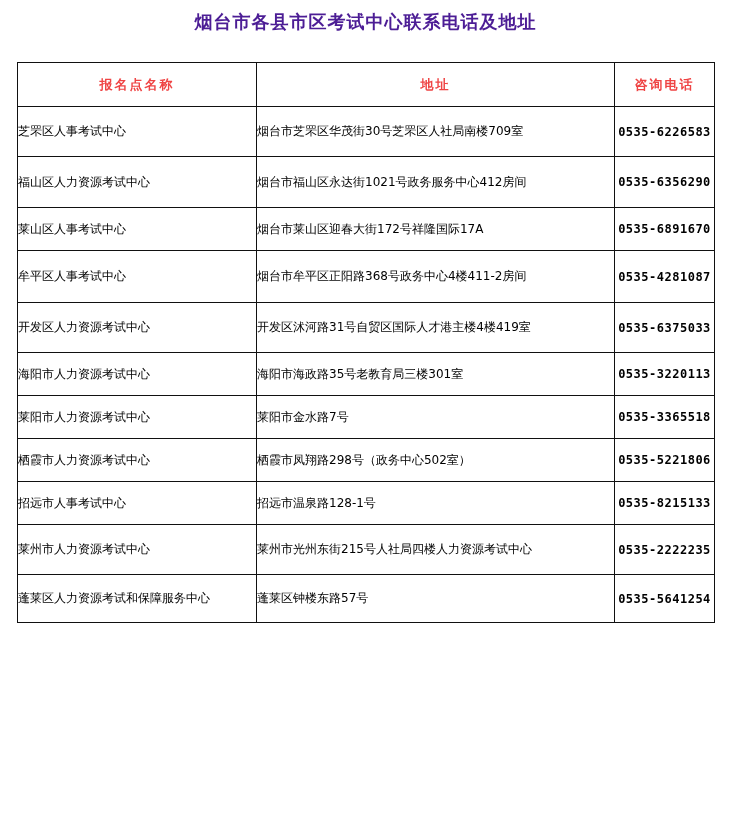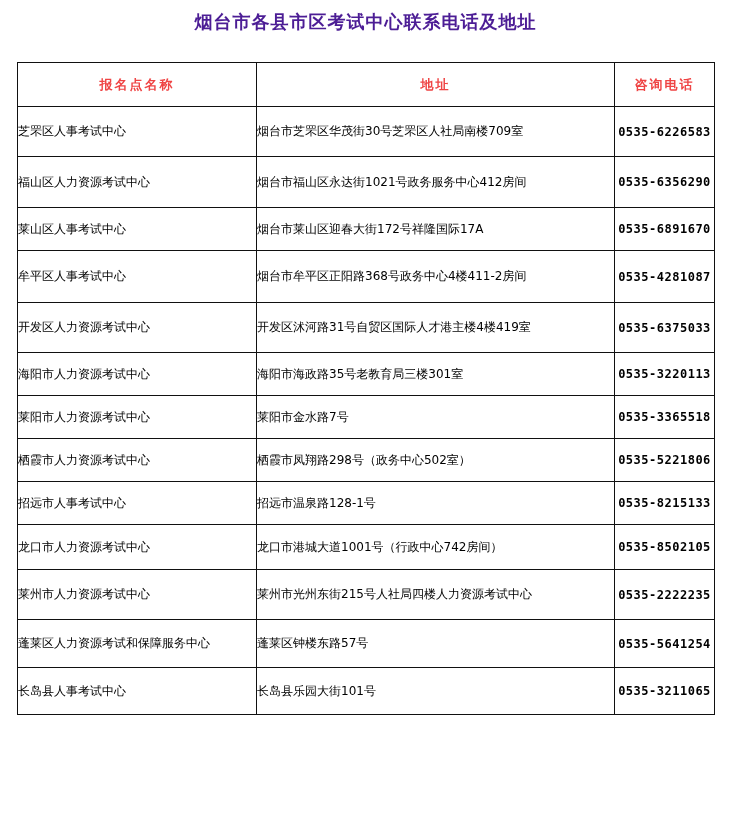--- a/index.html
+++ b/index.html
@@ -127,34 +127,24 @@
     <tr style="height: 43px;">
       <td class="col-name">栖霞市人力资源考试中心</td>
       <td class="col-addr">栖霞市凤翔路298号（政务中心502室）</td>
       <td class="col-phone">0535-5221806</td>
     </tr>
     <tr style="height: 43px;">
       <td class="col-name">招远市人事考试中心</td>
       <td class="col-addr">招远市温泉路128-1号</td>
       <td class="col-phone">0535-8215133</td>
     </tr>
-    <tr style="height: 45px;">
-      <td class="col-name">龙口市人力资源考试中心</td>
-      <td class="col-addr">龙口市港城大道1001号（行政中心742房间）</td>
-      <td class="col-phone">0535-8502105</td>
-    </tr>
     <tr style="height: 50px;">
       <td class="col-name">莱州市人力资源考试中心</td>
       <td class="col-addr">莱州市光州东街215号人社局四楼人力资源考试中心</td>
       <td class="col-phone">0535-2222235</td>
     </tr>
     <tr style="height: 48px;">
       <td class="col-name">蓬莱区人力资源考试和保障服务中心</td>
       <td class="col-addr">蓬莱区钟楼东路57号</td>
       <td class="col-phone">0535-5641254</td>
     </tr>
-    <tr style="height: 47px;">
-      <td class="col-name">长岛县人事考试中心</td>
-      <td class="col-addr">长岛县乐园大街101号</td>
-      <td class="col-phone">0535-3211065</td>
-    </tr>
   </tbody>
 </table>
 
 </body></html>

